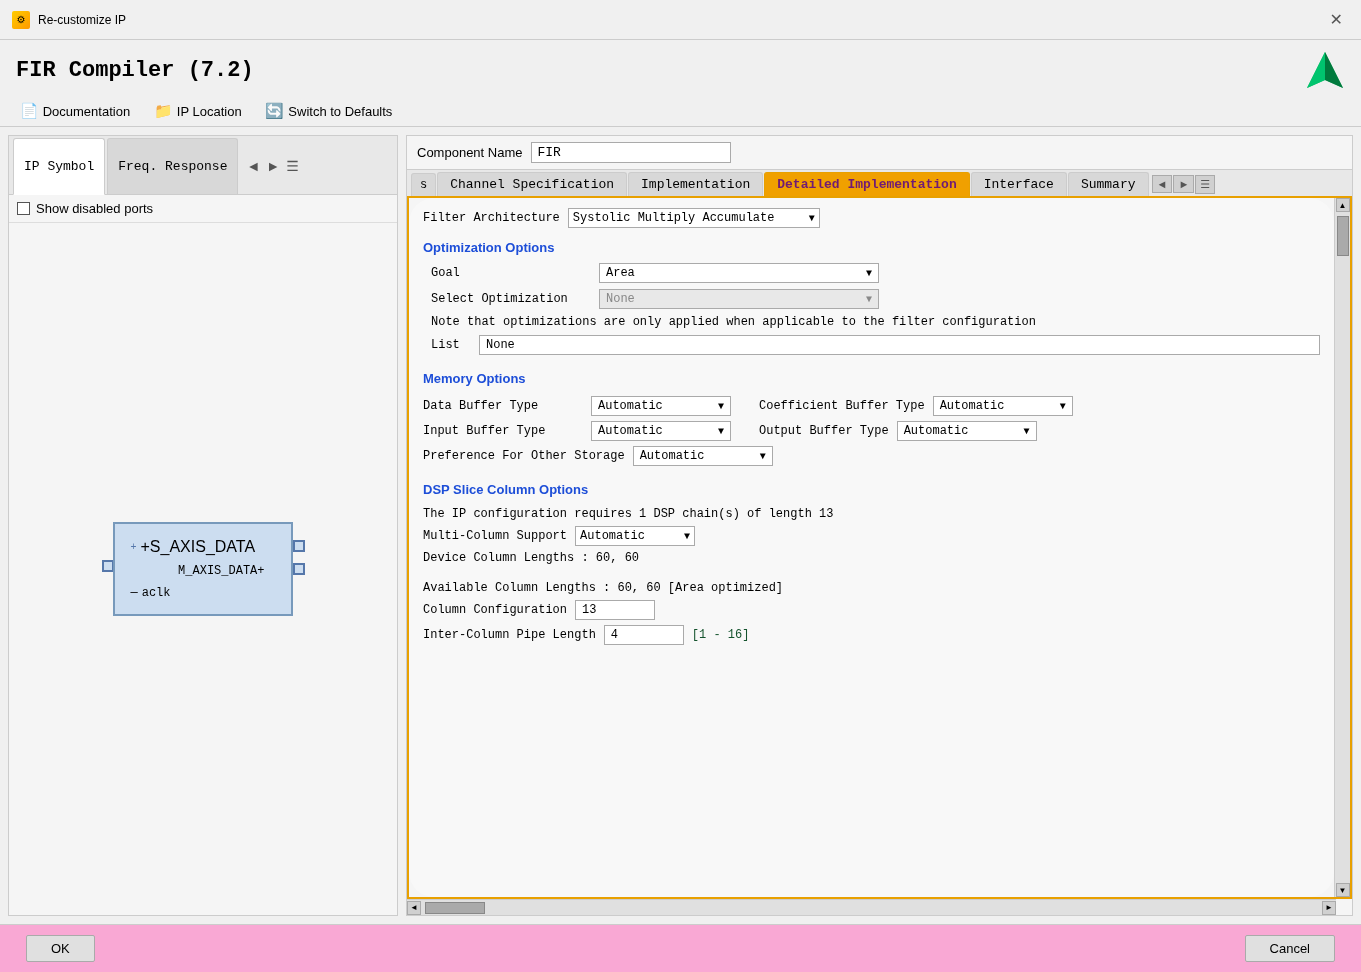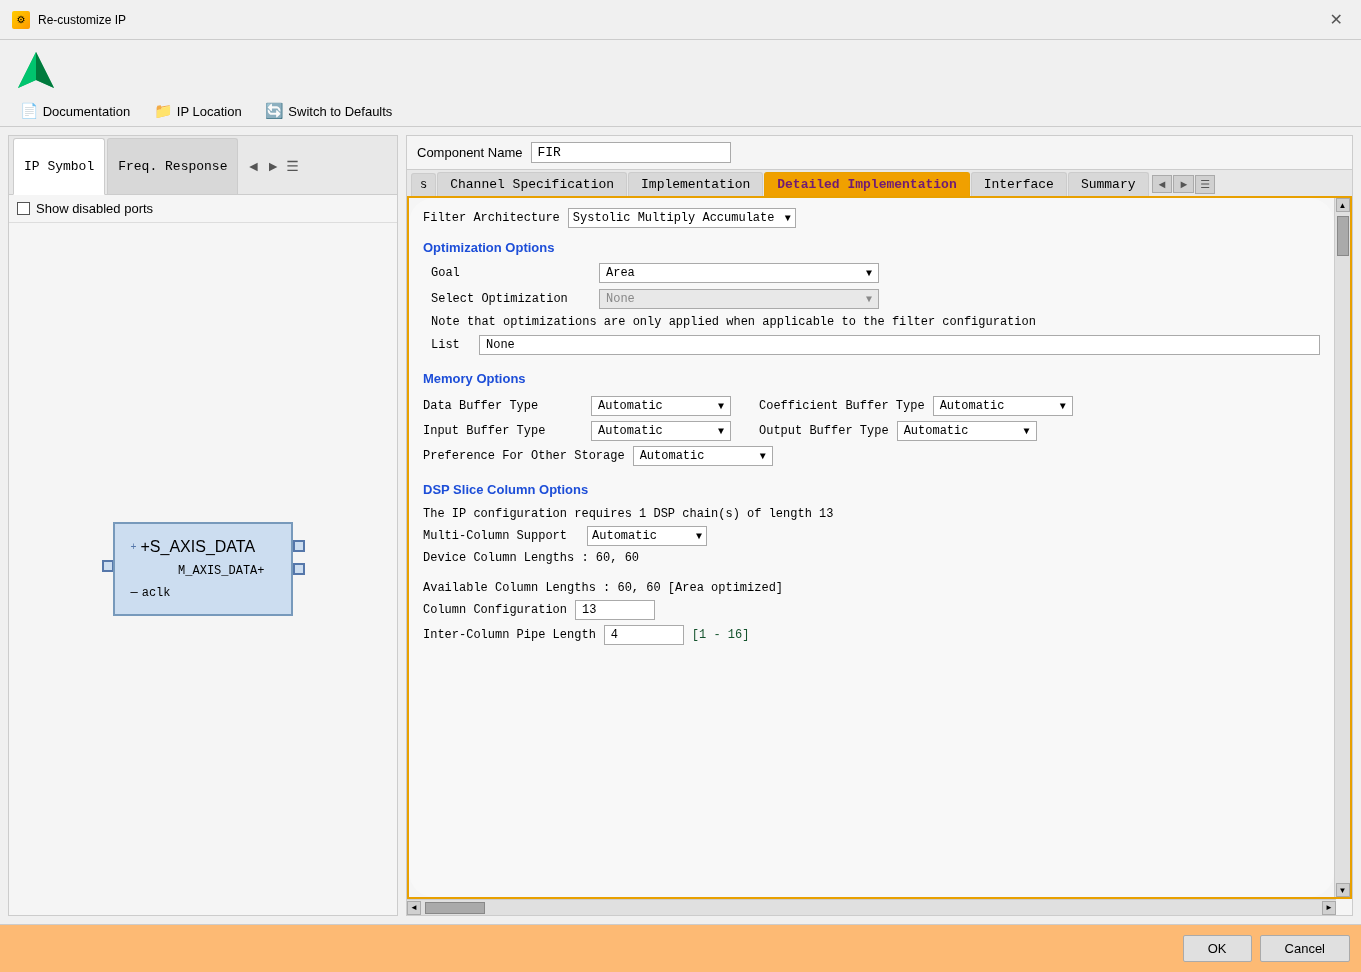--- a/index.html
+++ b/index.html
@@ -360,21 +360,21 @@
     }
     .dsp-info-text {
       font-family: 'Courier New', monospace;
       font-size: 12px;
       color: #000;
       margin: 4px 0;
     }
     .multi-col-row {
       display: flex;
       align-items: center;
-      gap: 20px;
+      gap: 8px;
       margin: 5px 0;
       font-family: 'Courier New', monospace;
       font-size: 12px;
     }
     .select-small {
       width: 120px;
       border: 1px solid #aaa;
       padding: 2px 4px;
       background: white;
       display: flex;
@@ -405,26 +405,26 @@
     }
     .inter-col-row {
       display: flex;
       align-items: center;
       gap: 8px;
       margin: 5px 0;
       font-family: 'Courier New', monospace;
       font-size: 12px;
     }
     .bottom-bar {
-      padding: 10px 11px;
-      display: flex;
-      justify-content: flex-end;
+      padding: 10px 26px;
+      display: flex;
+      justify-content: space-between;
       gap: 8px;
       border-top: 1px solid #ccc;
-      background: #fdba74;
+      background: #f9a8d4;
     }
     .action-btn {
       padding: 5px 24px;
       border: 1px solid #aaa;
       background: #e0e0e0;
       cursor: pointer;
       font-size: 13px;
       border-radius: 2px;
     }
     .scroll-arrow-h {
@@ -481,20 +481,21 @@
 
 <div class="title-bar">
   <div class="title-bar-left">
     <div class="title-icon">⚙</div>
     <span class="title-text">Re-customize IP</span>
   </div>
   <button class="close-btn">✕</button>
 </div>
 
 <div class="app-header">
+  <span class="app-title">FIR Compiler (7.2)</span>
 
   <svg class="brand-logo" viewBox="0 0 40 40" xmlns="http://www.w3.org/2000/svg">
     <polygon points="20,2 38,38 20,30 2,38" fill="#00a651" opacity="0.85"></polygon>
     <polygon points="20,2 38,38 20,30" fill="#007a3d"></polygon>
     <polygon points="20,2 2,38 20,30" fill="#00c46e"></polygon>
   </svg>
 </div>
 
 <div class="toolbar">
   <button class="toolbar-btn">
@@ -585,21 +586,21 @@
         <button class="right-tab-nav-btn">►</button>
         <button class="right-tab-nav-btn">☰</button>
       </div>
     </div>
 
     <div class="content-area">
       <div class="scrollable-content" style="padding-bottom: 30px;">
 
         <div class="filter-arch-row">
           <span>Filter Architecture</span>
-          <div class="select-field" style="width:228px;">
+          <div class="select-field" style="width:252px;">
             <span>Systolic Multiply Accumulate</span>
             <span class="select-arrow">▼</span>
           </div>
         </div>
 
         <div class="section-title">Optimization Options</div>
         <div class="opt-section">
 
           <div class="field-row">
             <span class="field-label">Goal</span>

